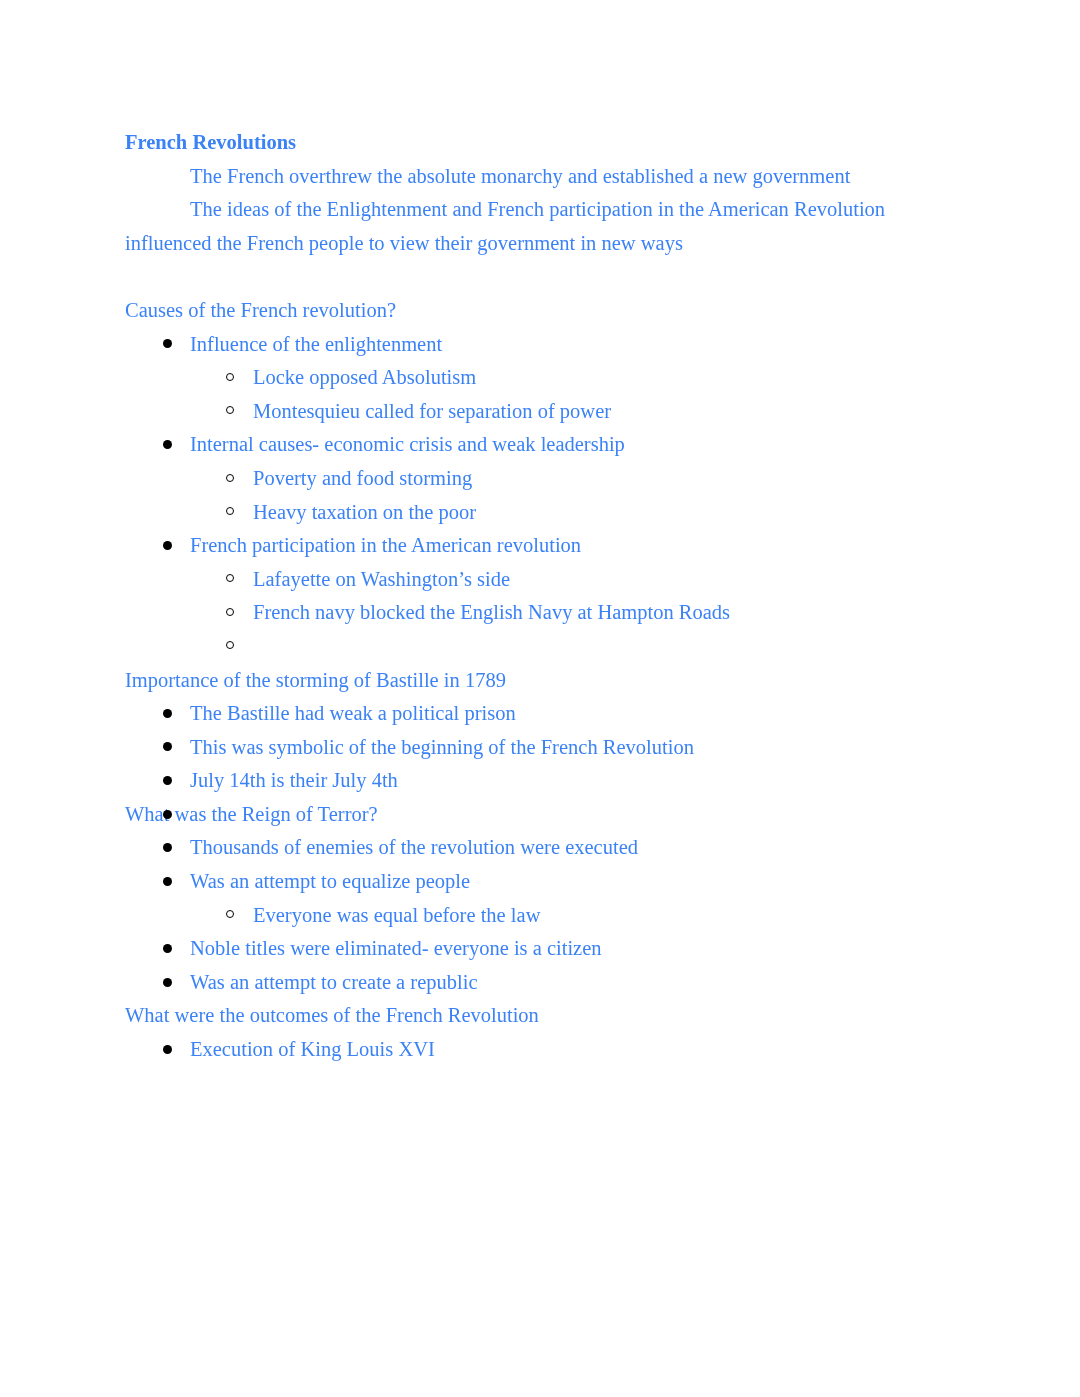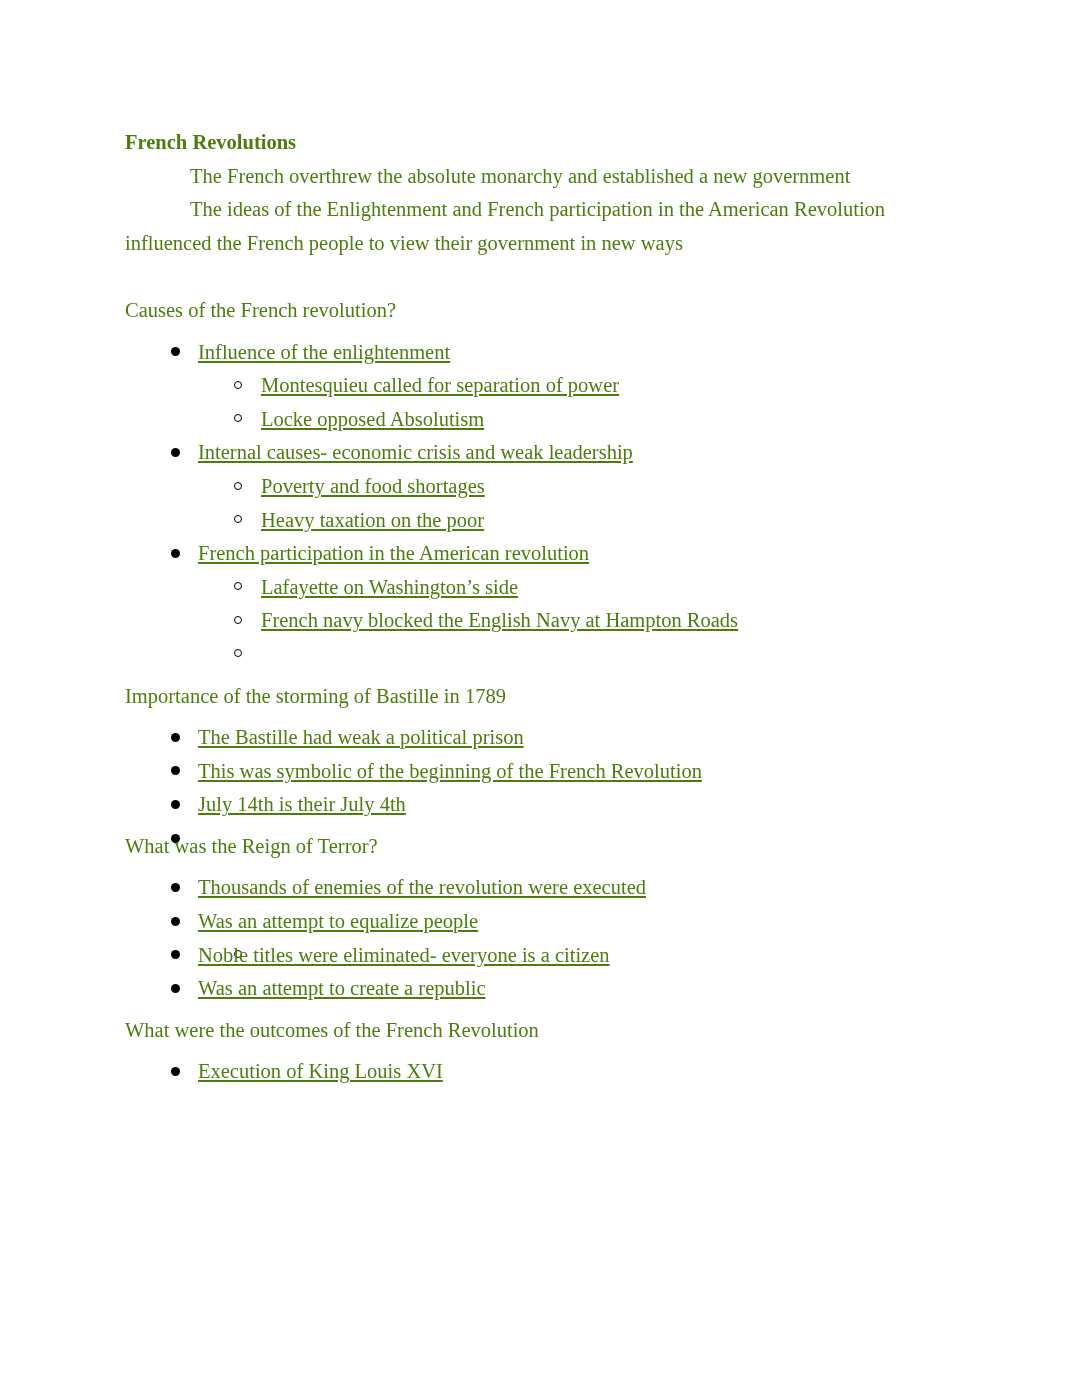--- a/index.html
+++ b/index.html
@@ -6,21 +6,21 @@
     margin: 0;
     padding: 0;
     background: #ffffff;
   }
   .page {
     position: relative;
     width: 1080px;
     height: 1397px;
     background: #ffffff;
     font-family: "Liberation Serif", "DejaVu Serif", serif;
-    color: #4d7c0f;
+    color: #3b82f6;
     overflow: hidden;
   }
   .doc-body {
     position: absolute;
     left: 125px;
     top: 126px;
     width: 822px;
     font-size: 20.5px;
     line-height: 33.6px;
   }
@@ -38,23 +38,22 @@
   .plain-line {
     margin: 0;
     line-height: 33.6px;
   }
   .spacer {
     height: 33.6px;
     line-height: 33.6px;
   }
   ul.lvl1 {
     list-style: none;
-    margin: 8px;
+    margin: 0;
     padding: 0;
-    text-decoration: underline;
   }
   ul.lvl1 > li.bullet1 {
     position: relative;
     padding-left: 65px;
     line-height: 33.6px;
     margin: 0;
   }
   ul.lvl1 > li.bullet1 > .b1-marker {
     position: absolute;
     left: 38px;
@@ -124,35 +123,35 @@
 
     <div class="plain-line">Causes of the French revolution?</div>
     <ul class="lvl1">
       <li class="bullet1">
         <span class="b1-marker"><span class="b1-dot"></span></span>
         <span class="txt">Influence of the enlightenment</span>
       </li>
       <ul class="lvl2">
         <li class="bullet2">
           <span class="b2-marker"><span class="b2-dot"></span></span>
+          <span class="txt">Locke opposed Absolutism</span>
+        </li>
+        <li class="bullet2">
+          <span class="b2-marker"><span class="b2-dot"></span></span>
           <span class="txt">Montesquieu called for separation of power</span>
         </li>
-        <li class="bullet2">
-          <span class="b2-marker"><span class="b2-dot"></span></span>
-          <span class="txt">Locke opposed Absolutism</span>
-        </li>
       </ul>
       <li class="bullet1">
         <span class="b1-marker"><span class="b1-dot"></span></span>
         <span class="txt">Internal causes- economic crisis and weak leadership</span>
       </li>
       <ul class="lvl2">
         <li class="bullet2">
           <span class="b2-marker"><span class="b2-dot"></span></span>
-          <span class="txt">Poverty and food shortages</span>
+          <span class="txt">Poverty and food storming</span>
         </li>
         <li class="bullet2">
           <span class="b2-marker"><span class="b2-dot"></span></span>
           <span class="txt">Heavy taxation on the poor</span>
         </li>
       </ul>
       <li class="bullet1">
         <span class="b1-marker"><span class="b1-dot"></span></span>
         <span class="txt">French participation in the American revolution</span>
       </li>
@@ -198,20 +197,21 @@
         <span class="b1-marker"><span class="b1-dot"></span></span>
         <span class="txt">Thousands of enemies of the revolution were executed</span>
       </li>
       <li class="bullet1">
         <span class="b1-marker"><span class="b1-dot"></span></span>
         <span class="txt">Was an attempt to equalize people</span>
       </li>
       <ul class="lvl2">
         <li class="bullet2">
           <span class="b2-marker"><span class="b2-dot"></span></span>
+          <span class="txt">Everyone was equal before the law</span>
         </li>
       </ul>
       <li class="bullet1">
         <span class="b1-marker"><span class="b1-dot"></span></span>
         <span class="txt">Noble titles were eliminated- everyone is a citizen</span>
       </li>
       <li class="bullet1">
         <span class="b1-marker"><span class="b1-dot"></span></span>
         <span class="txt">Was an attempt to create a republic</span>
       </li>

